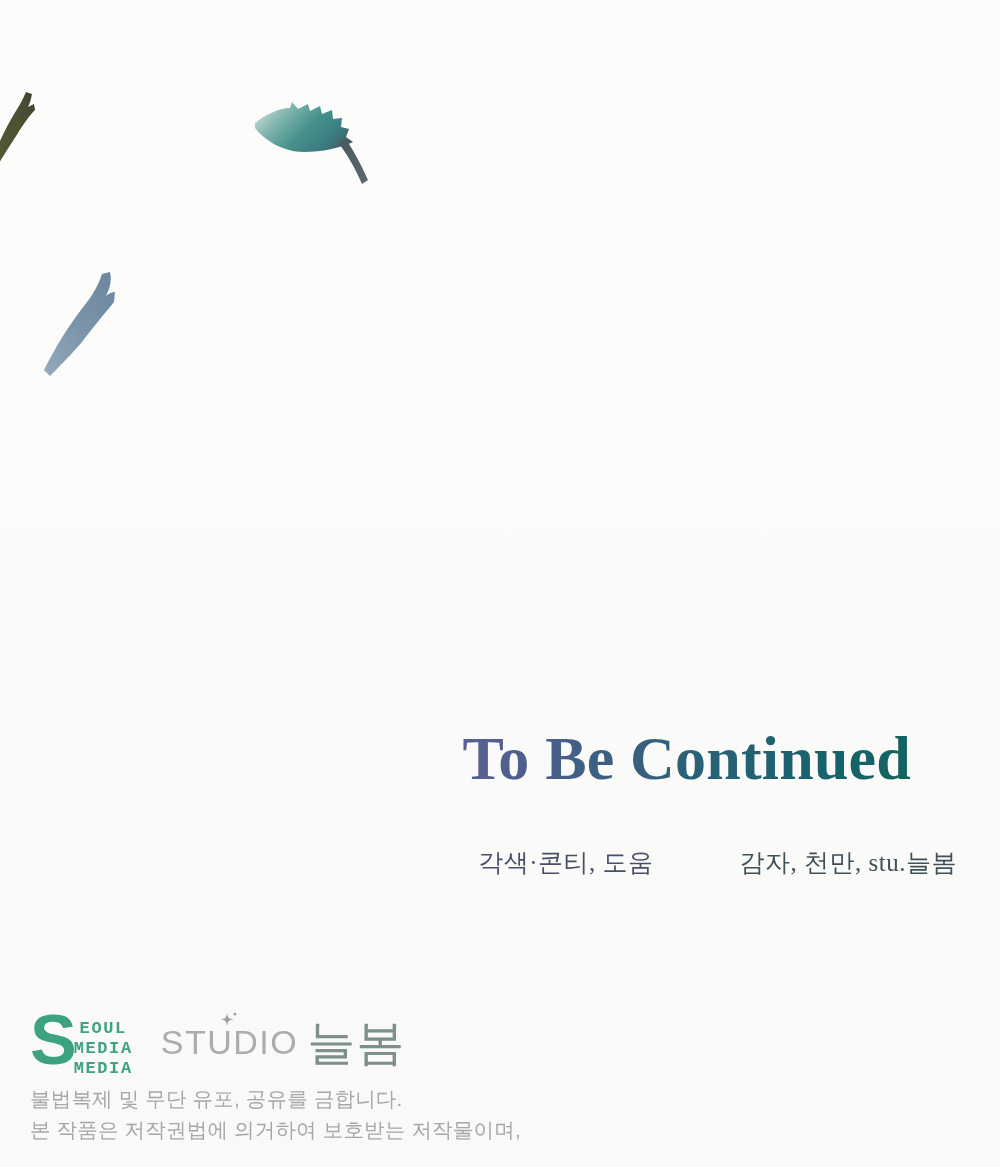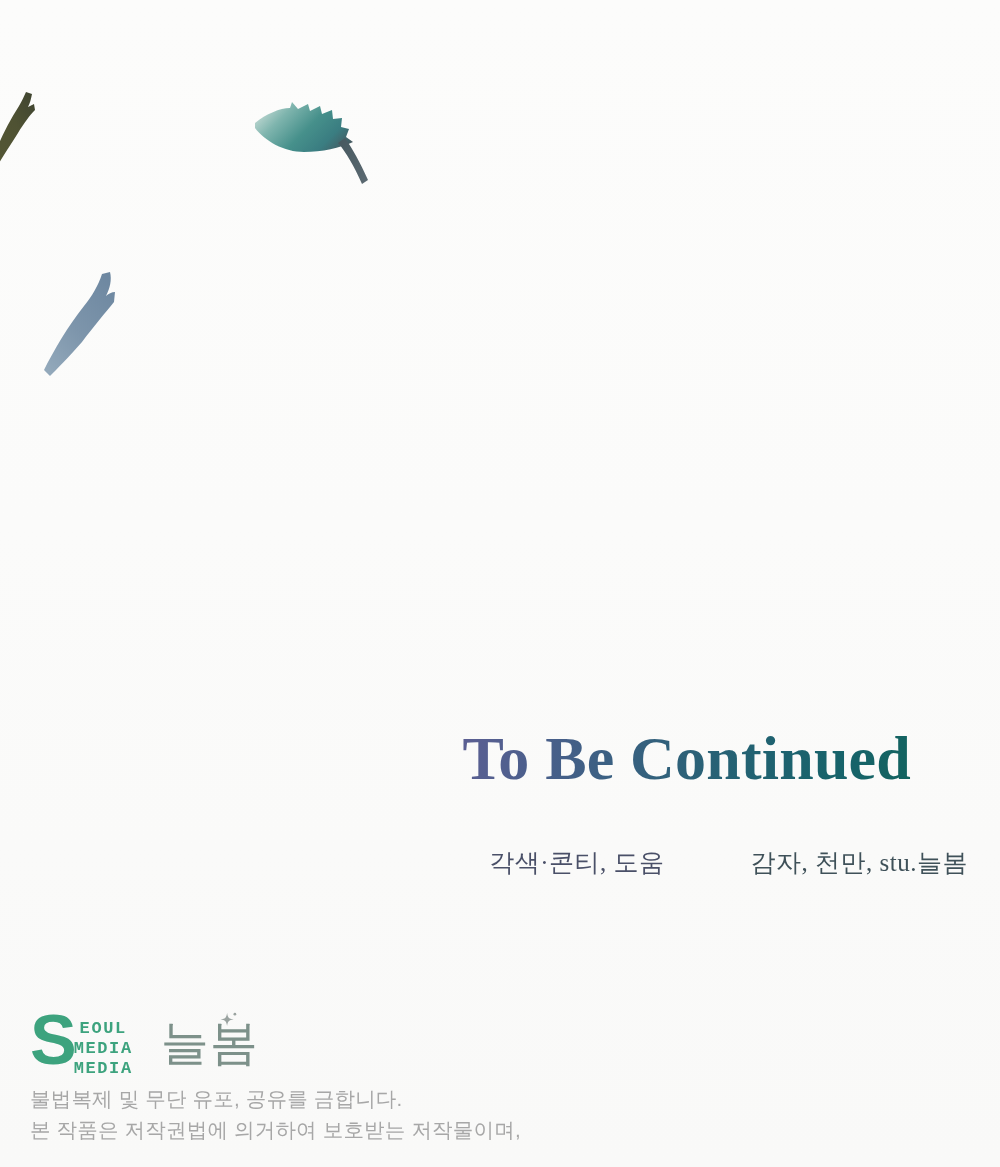--- a/index.html
+++ b/index.html
@@ -69,21 +69,21 @@
     color: transparent;
     -webkit-text-fill-color: transparent;
   }
 
   
   .credits-row {
     position: absolute;
     left: 0;
     top: 846px;
     width: 1000px;
-    padding-right: 32px;
+    padding-right: 43px;
     box-sizing: border-box;
     display: flex;
     justify-content: flex-end;
     align-items: baseline;
   }
   .credit-role {
     font-family: "Liberation Serif", "DejaVu Serif", serif;
     font-size: 25px;
     color: #4a5068;
     letter-spacing: 0.5px;
@@ -266,20 +266,21 @@
       <div class="smc-logo">
         <span class="smc-s">S</span>
         <span class="smc-words">
           <span>EOUL</span>
           <span>MEDIA</span>
           <span>MEDIA</span>
         </span>
       </div>
 
       <div class="studio-logo">
+        <span class="studio-word">STUDIO</span>
         <svg class="studio-star" viewBox="0 0 24 24">
           <path d="M11 2 C 11.6 7.2, 13 8.6, 18.2 9.2 C 13 9.8, 11.6 11.2, 11 16.4 C 10.4 11.2, 9 9.8, 3.8 9.2 C 9 8.6, 10.4 7.2, 11 2 Z" fill="currentColor"></path>
           <circle cx="19.5" cy="3.5" r="1.5" fill="currentColor"></circle>
         </svg>
         <span class="neulbom-word">늘봄</span>
       </div>
 
     </div>
 
     <div class="copyright">

